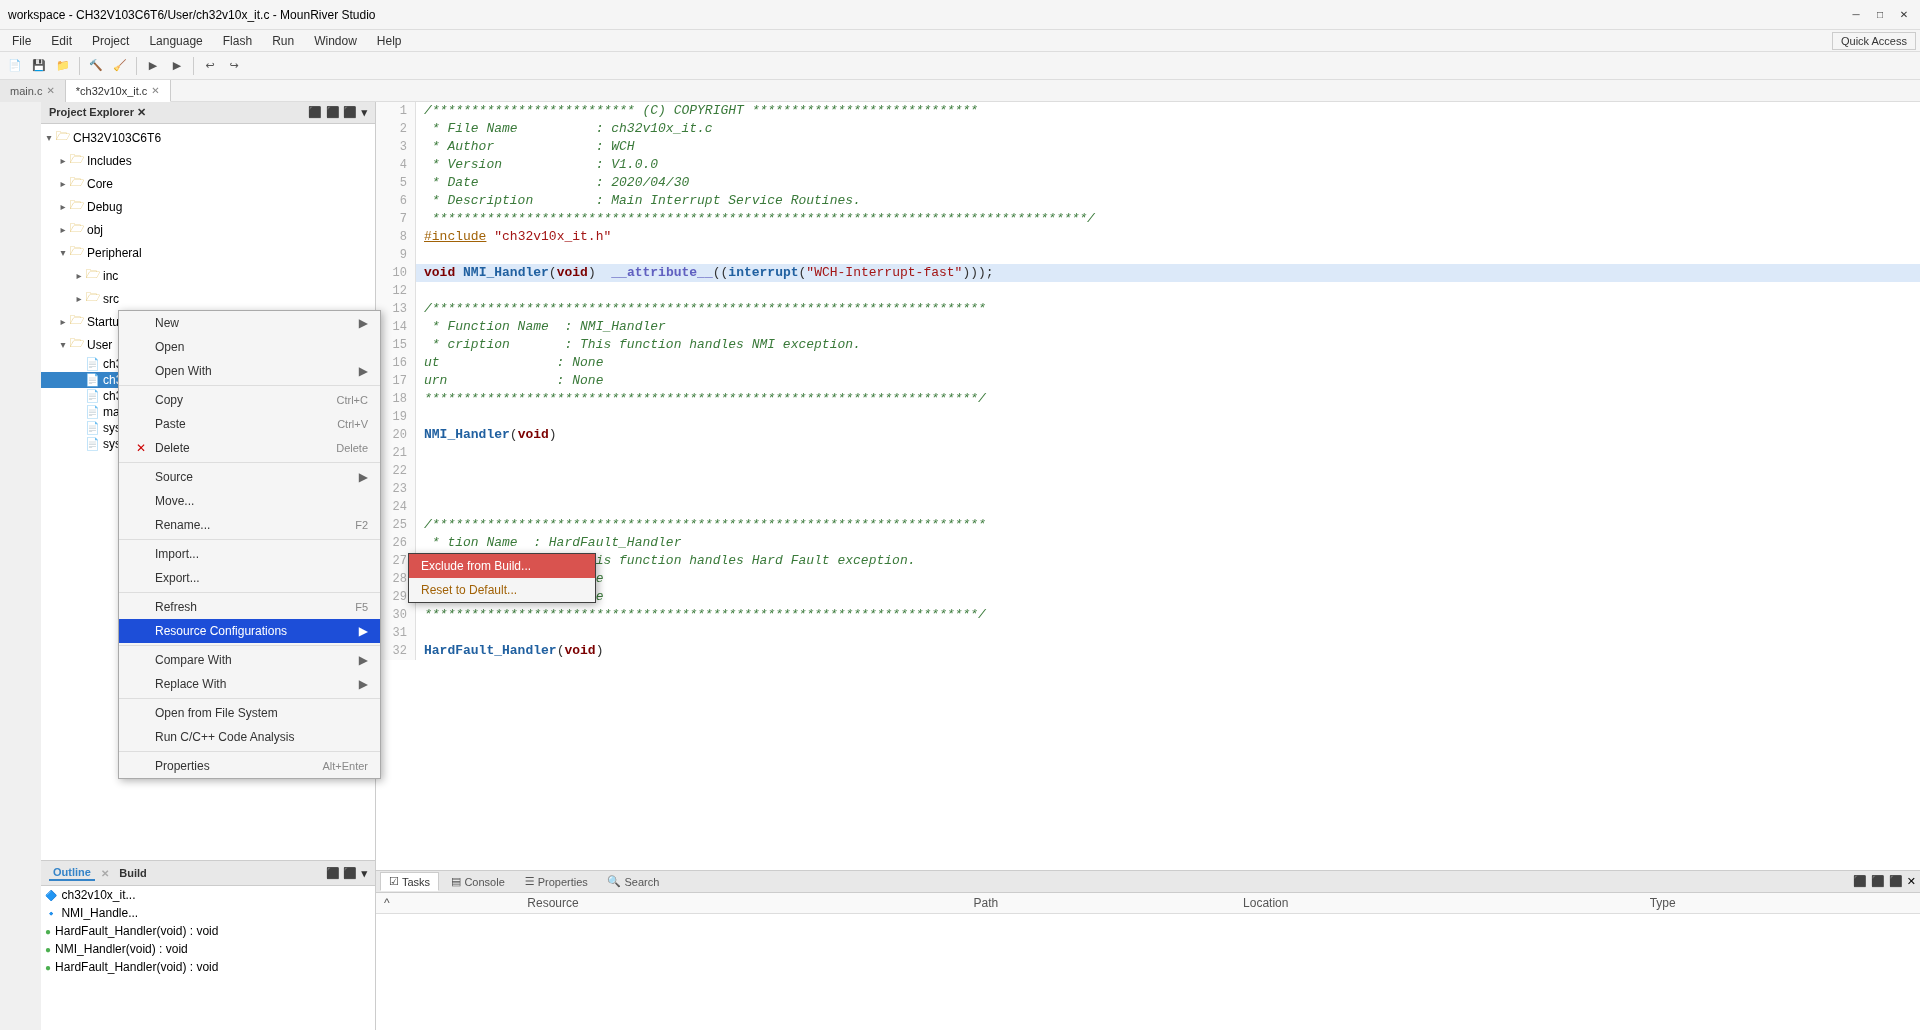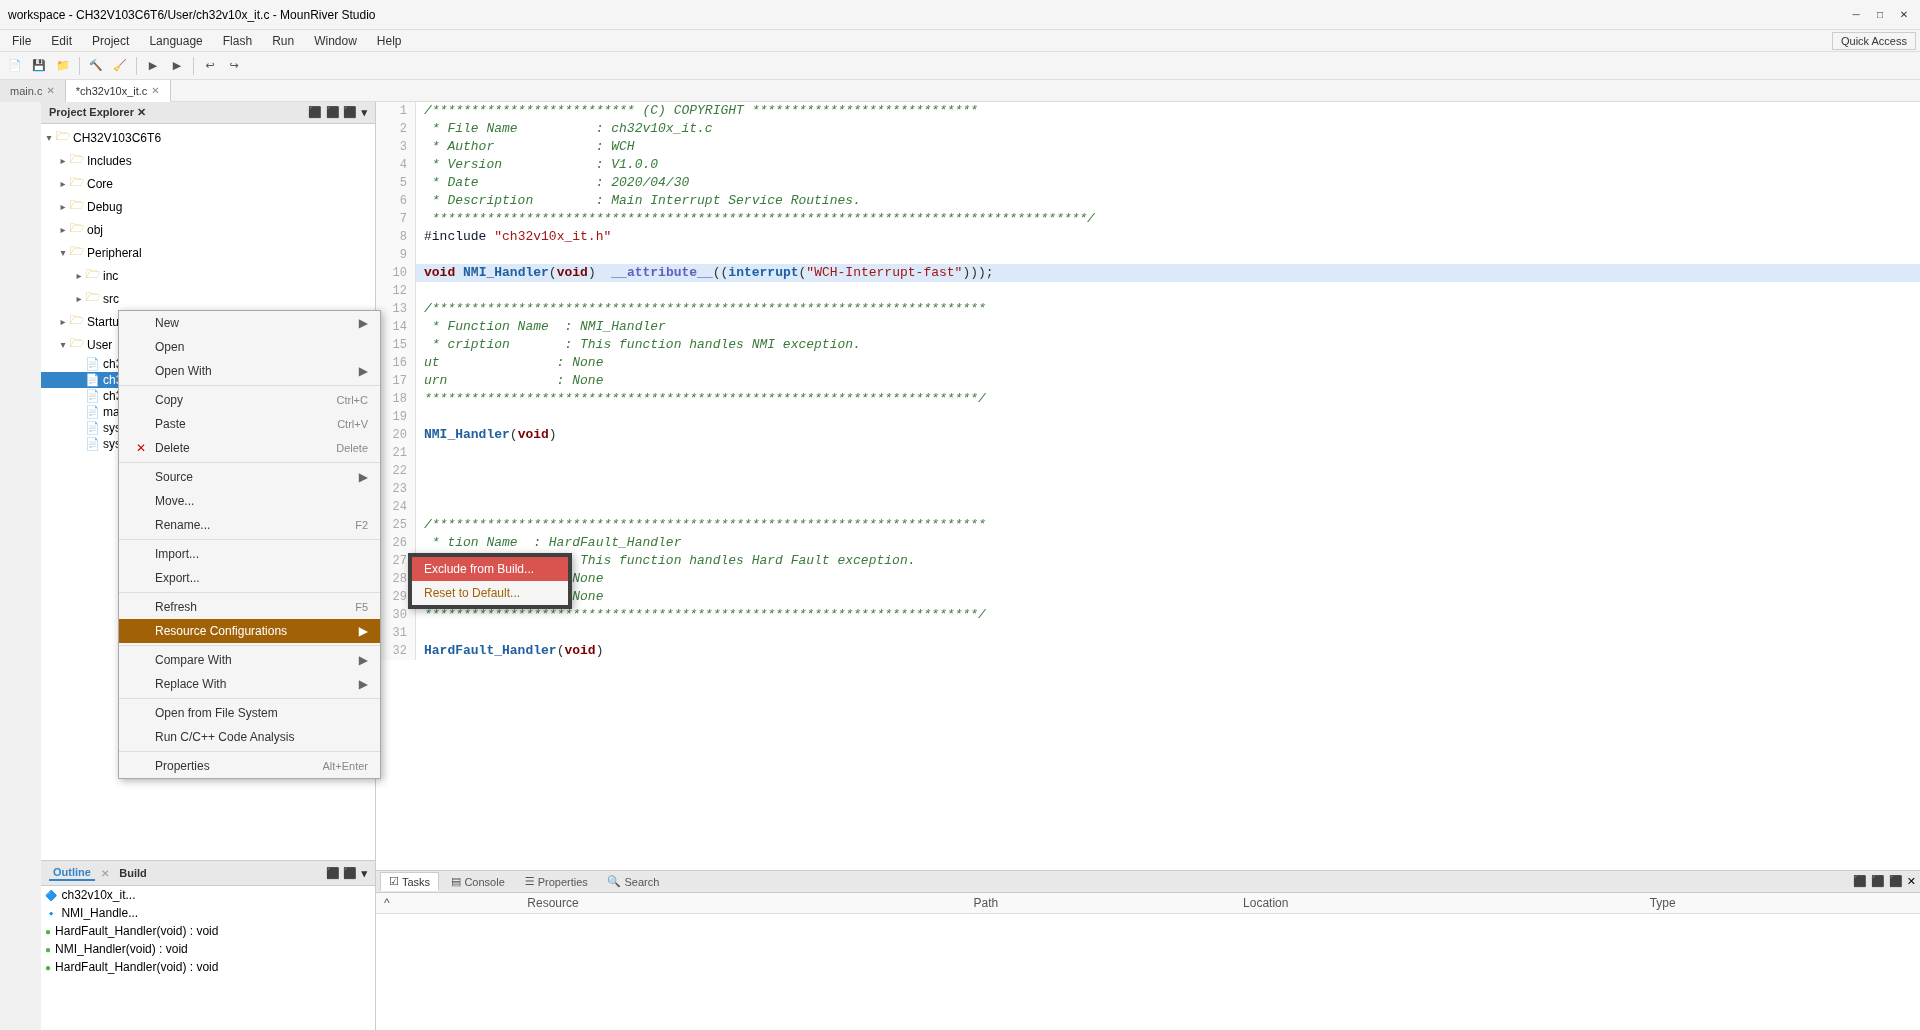--- a/index.html
+++ b/index.html
@@ -264,21 +264,21 @@
     .line-content {
       padding-left: 8px;
       white-space: pre;
       flex: 1;
       color: #333;
     }
     .kw { color: #7b0000; font-weight: bold; }
     .fn { color: #2060a0; font-weight: bold; }
     .cm { color: #3a7a3a; font-style: italic; }
     .str { color: #a31515; }
-    .pp { color: #0f172a; }
+    .pp { color: #a16207; text-decoration: underline; }
     .attr { color: #6060c0; font-weight: bold; }
 
     
     #bottom-panel {
       height: 160px;
       border-top: 1px solid #ccc;
       background: #fff;
       display: flex;
       flex-direction: column;
     }
@@ -337,21 +337,21 @@
       font-size: 12px;
     }
     .cm-item {
       padding: 5px 12px;
       cursor: pointer;
       display: flex;
       align-items: center;
       justify-content: space-between;
       color: #333;
     }
-    .cm-item.highlighted { background: #a16207; color: #fff; }
+    .cm-item.highlighted { background: #1d4ed8; color: #fff; }
     .cm-item .shortcut { color: #888; font-size: 11px; margin-left: 20px; }
     .cm-item .arrow { color: #666; }
     .cm-item.highlighted .arrow { color: #fff; }
     .cm-separator {
       height: 1px;
       background: #ddd;
       margin: 2px 0;
     }
     .cm-item .icon-area {
       width: 20px;
@@ -360,23 +360,23 @@
       justify-content: center;
       margin-right: 4px;
     }
     .cm-item .delete-icon { color: #cc0000; }
 
     
     #submenu {
       position: fixed;
       left: 408px;
       top: 553px;
-      width: 164px;
+      width: 188px;
       background: #f5f5f5;
-      border: 4px solid #404040;
+      border: 1px solid #404040;
       box-shadow: 2px 2px 8px rgba(0,0,0,0.3);
       z-index: 101;
       font-size: 12px;
     }
     .sm-item {
       padding: 5px 12px;
       cursor: pointer;
       color: #a16207;
     }
     .sm-item.highlighted {

